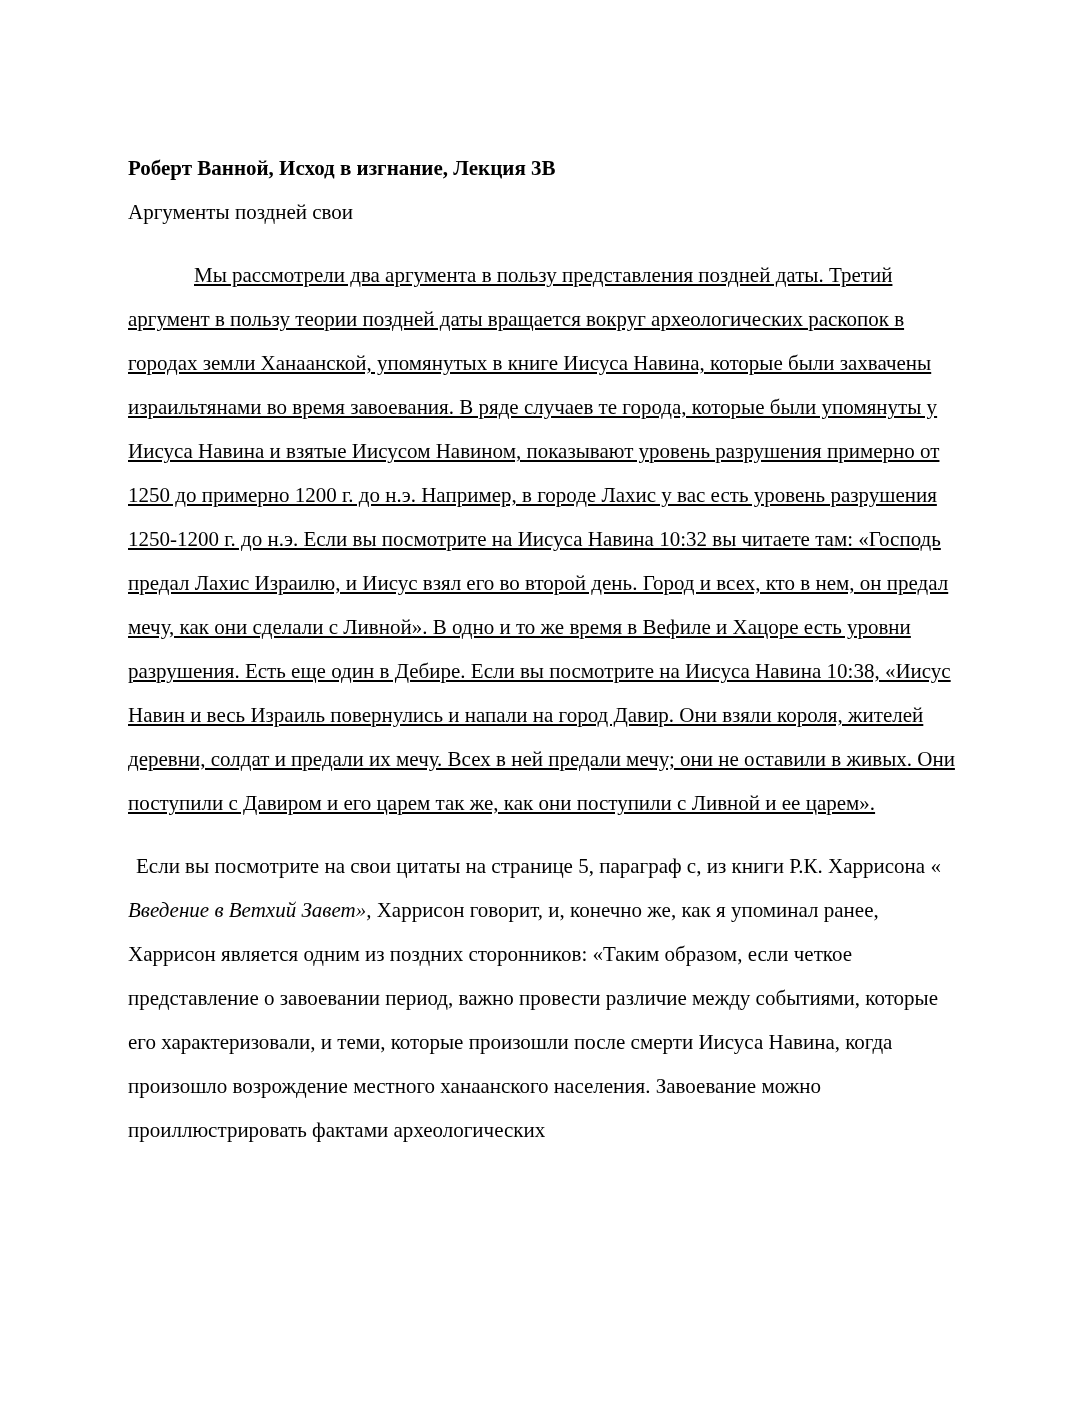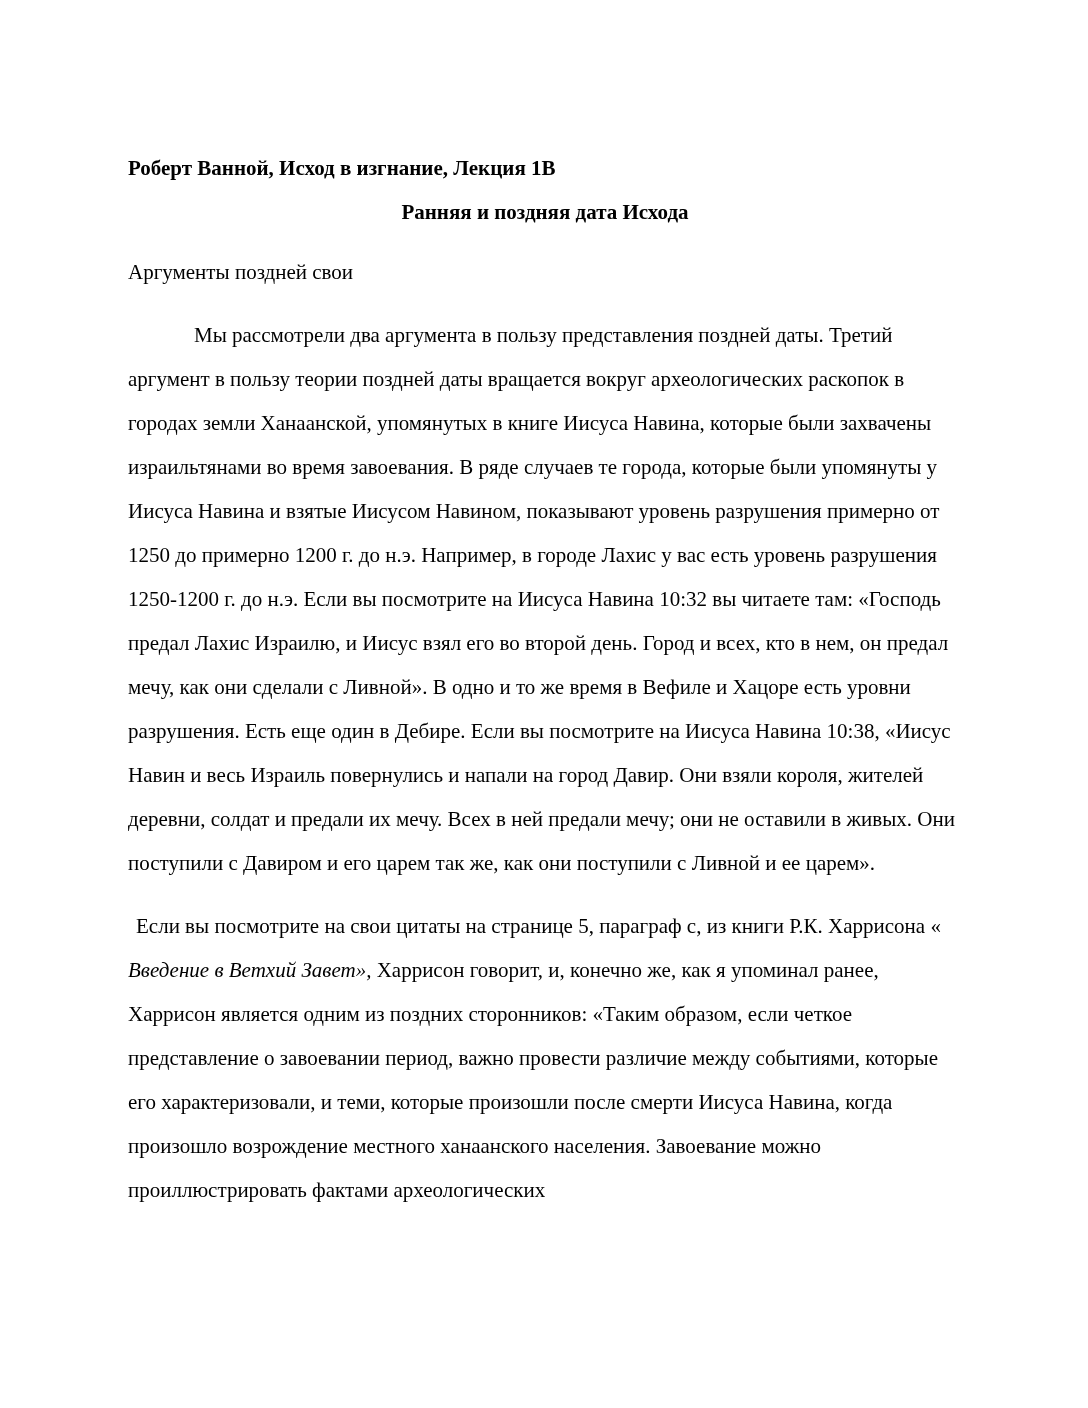--- a/index.html
+++ b/index.html
@@ -34,37 +34,37 @@
     margin: 0 0 16px 0;
     line-height: 44px;
     text-align: center;
   }
   .para {
     margin: 0 0 19px 0;
     text-align: left;
   }
   .para-indent {
     text-indent: 66px;
+    text-decoration: underline;
   }
   .para-small-indent {
     text-indent: 8px;
   }
   .book-title {
     font-weight: normal;
     font-style: italic;
   }
 </style>
 </head>
 <body>
 
 <div class="page">
 
-  <h1 class="doc-title">Роберт Ванной, Исход в изгнание, Лекция 1B</h1>
+  <h1 class="doc-title">Роберт Ванной, Исход в изгнание, Лекция 3B</h1>
 
-  <h2 class="doc-subtitle">Ранняя и поздняя дата Исхода</h2>
 
   <p class="para">Аргументы поздней свои</p>
 
 
   <p class="para para-indent">Мы рассмотрели два аргумента в пользу представления поздней даты. Третий аргумент в пользу теории поздней даты вращается вокруг археологических раскопок в городах земли Ханаанской, упомянутых в книге Иисуса Навина, которые были захвачены израильтянами во время завоевания. В ряде случаев те города, которые были упомянуты у Иисуса Навина и взятые Иисусом Навином, показывают уровень разрушения примерно от 1250 до примерно 1200 г. до н.э. Например, в городе Лахис у вас есть уровень разрушения 1250-1200 г. до н.э. Если вы посмотрите на Иисуса Навина 10:32 вы читаете там: «Господь предал Лахис Израилю, и Иисус взял его во второй день. Город и всех, кто в нем, он предал мечу, как они сделали с Ливной». В одно и то же время в Вефиле и Хацоре есть уровни разрушения. Есть еще один в Дебире. Если вы посмотрите на Иисуса Навина 10:38, «Иисус Навин и весь Израиль повернулись и напали на город Давир. Они взяли короля, жителей деревни, солдат и предали их мечу. Всех в ней предали мечу; они не оставили в живых. Они поступили с Давиром и его царем так же, как они поступили с Ливной и ее царем».</p>
 
   <p class="para para-small-indent"><span>Если вы посмотрите на свои цитаты на странице 5, параграф c, из книги Р.К. Харрисона « </span><span class="book-title">Введение в Ветхий Завет»,</span><span> Харрисон говорит, и, конечно же, как я упоминал ранее, Харрисон является одним из поздних сторонников: «Таким образом, если четкое представление о завоевании период, важно провести различие между событиями, которые его характеризовали, и теми, которые произошли после смерти Иисуса Навина, когда произошло возрождение местного ханаанского населения. Завоевание можно проиллюстрировать фактами археологических</span></p>
 
 </div>
 

